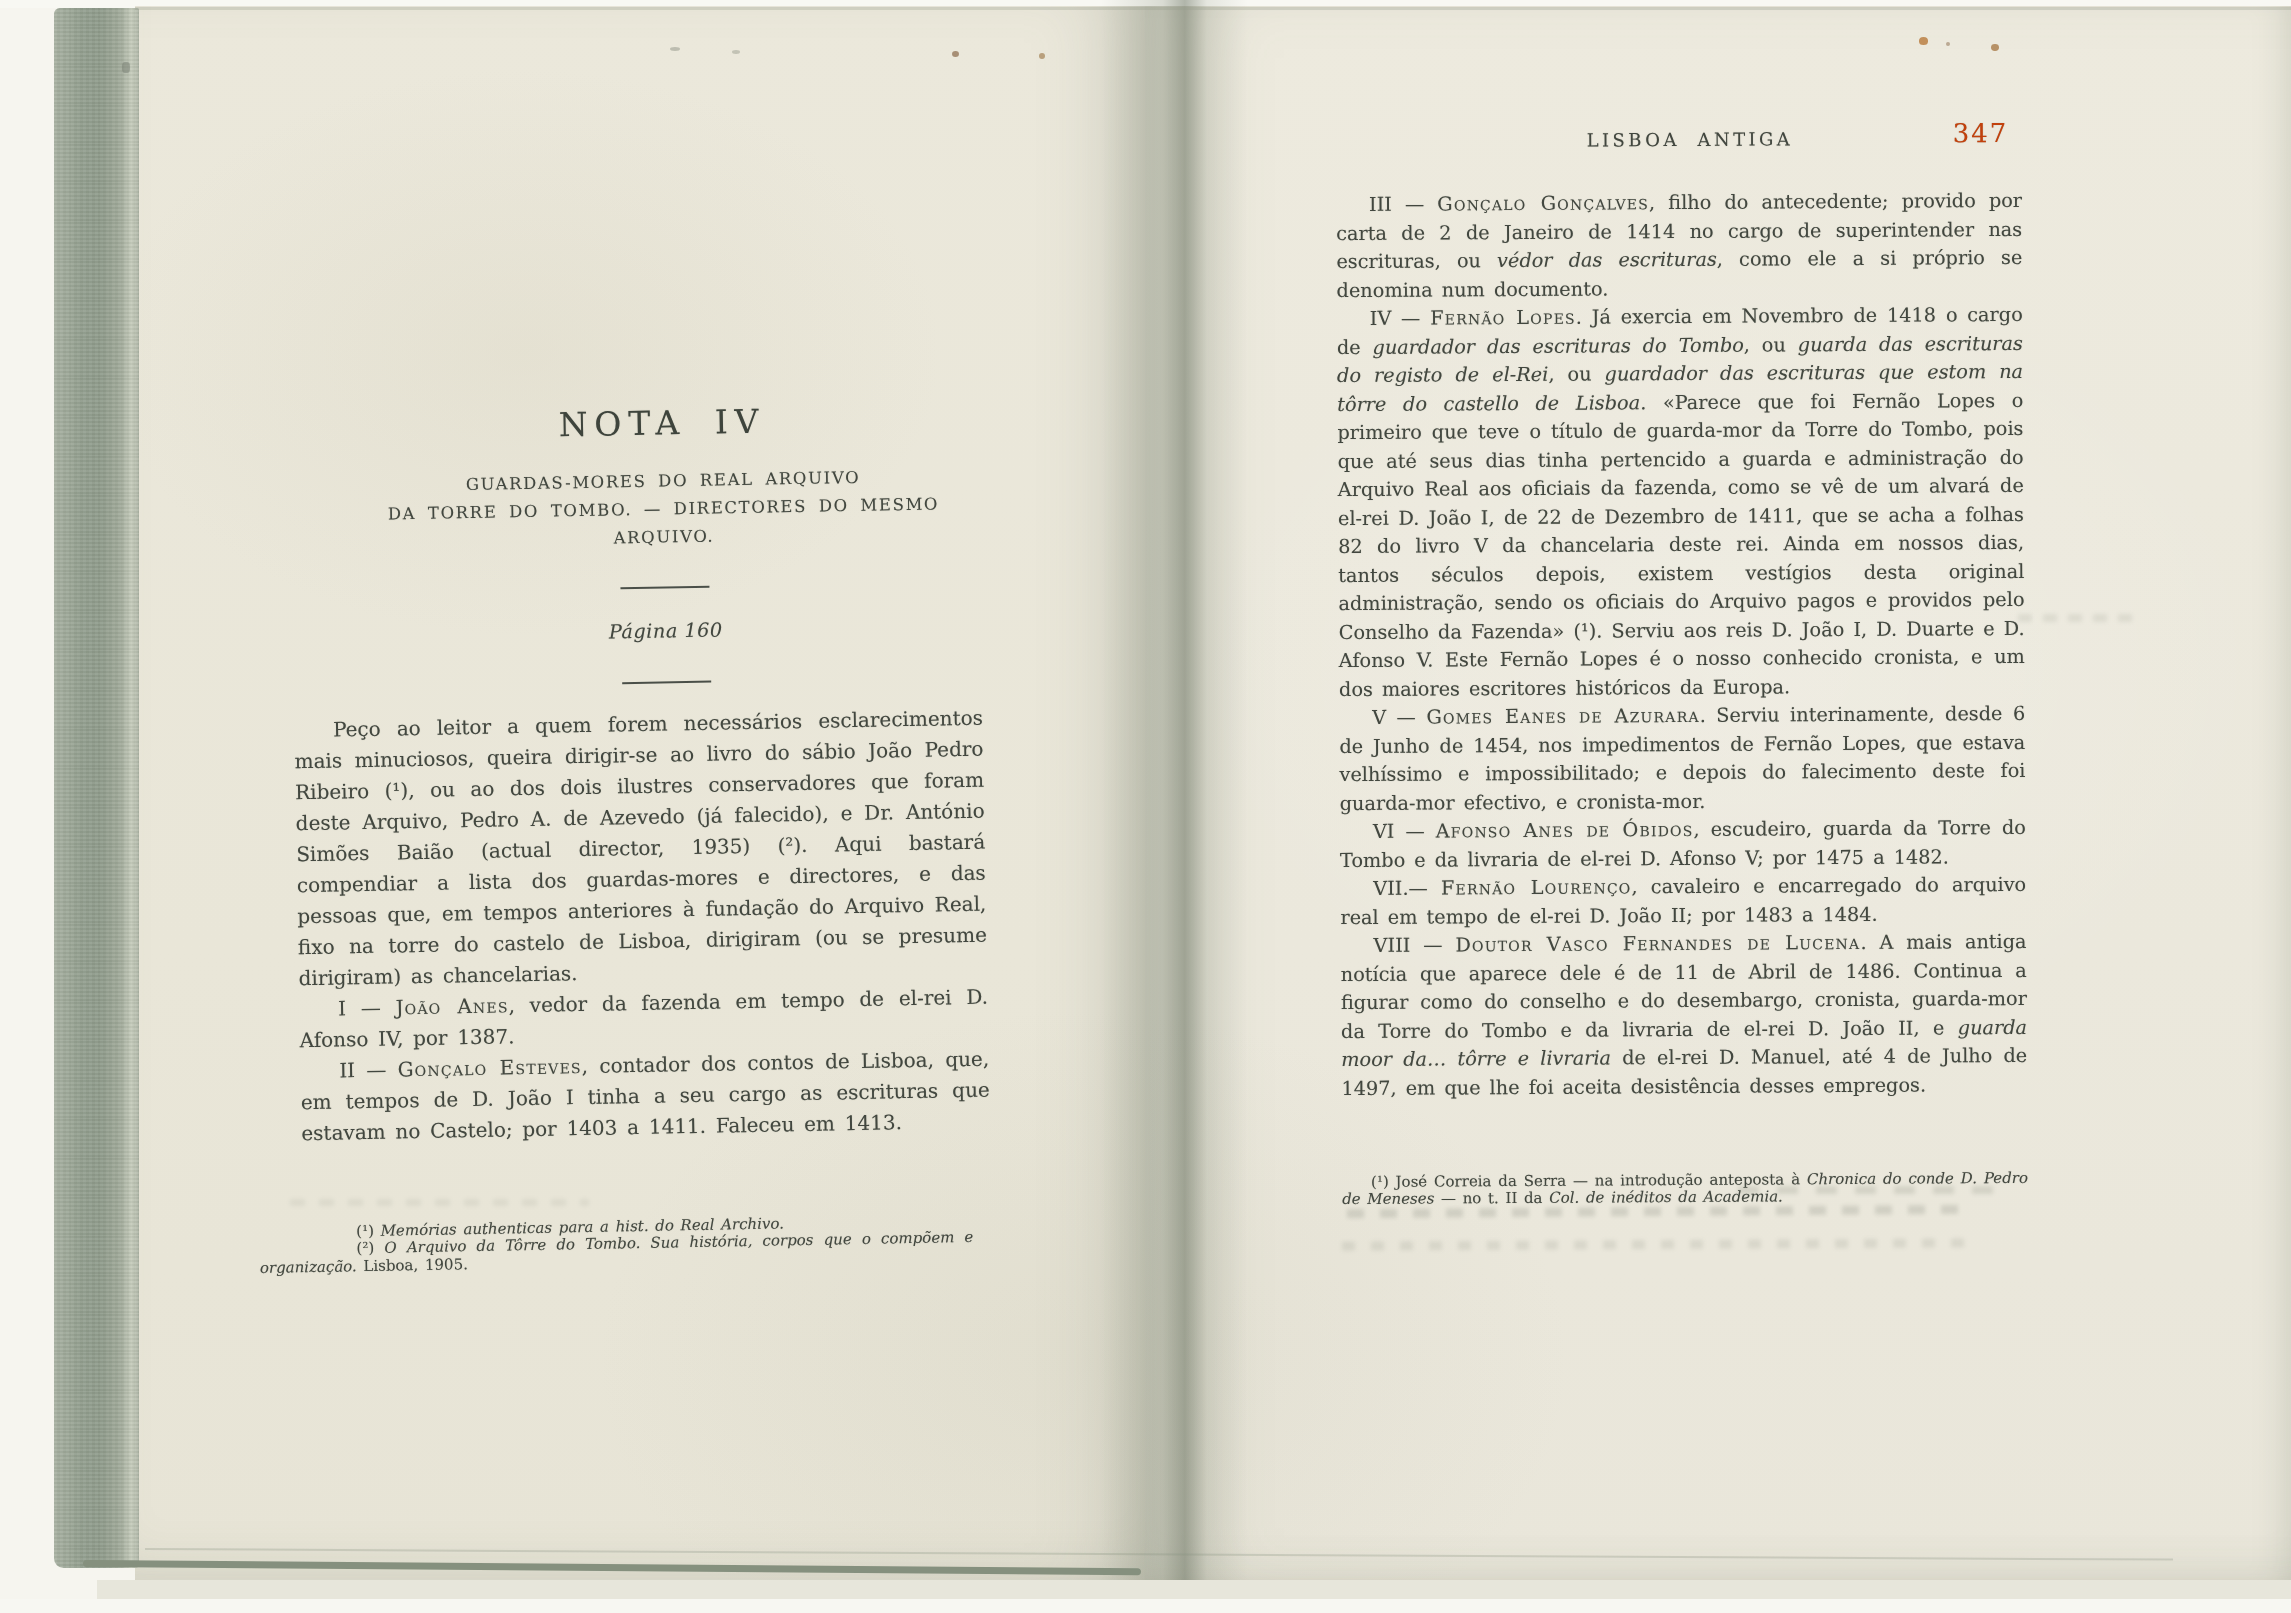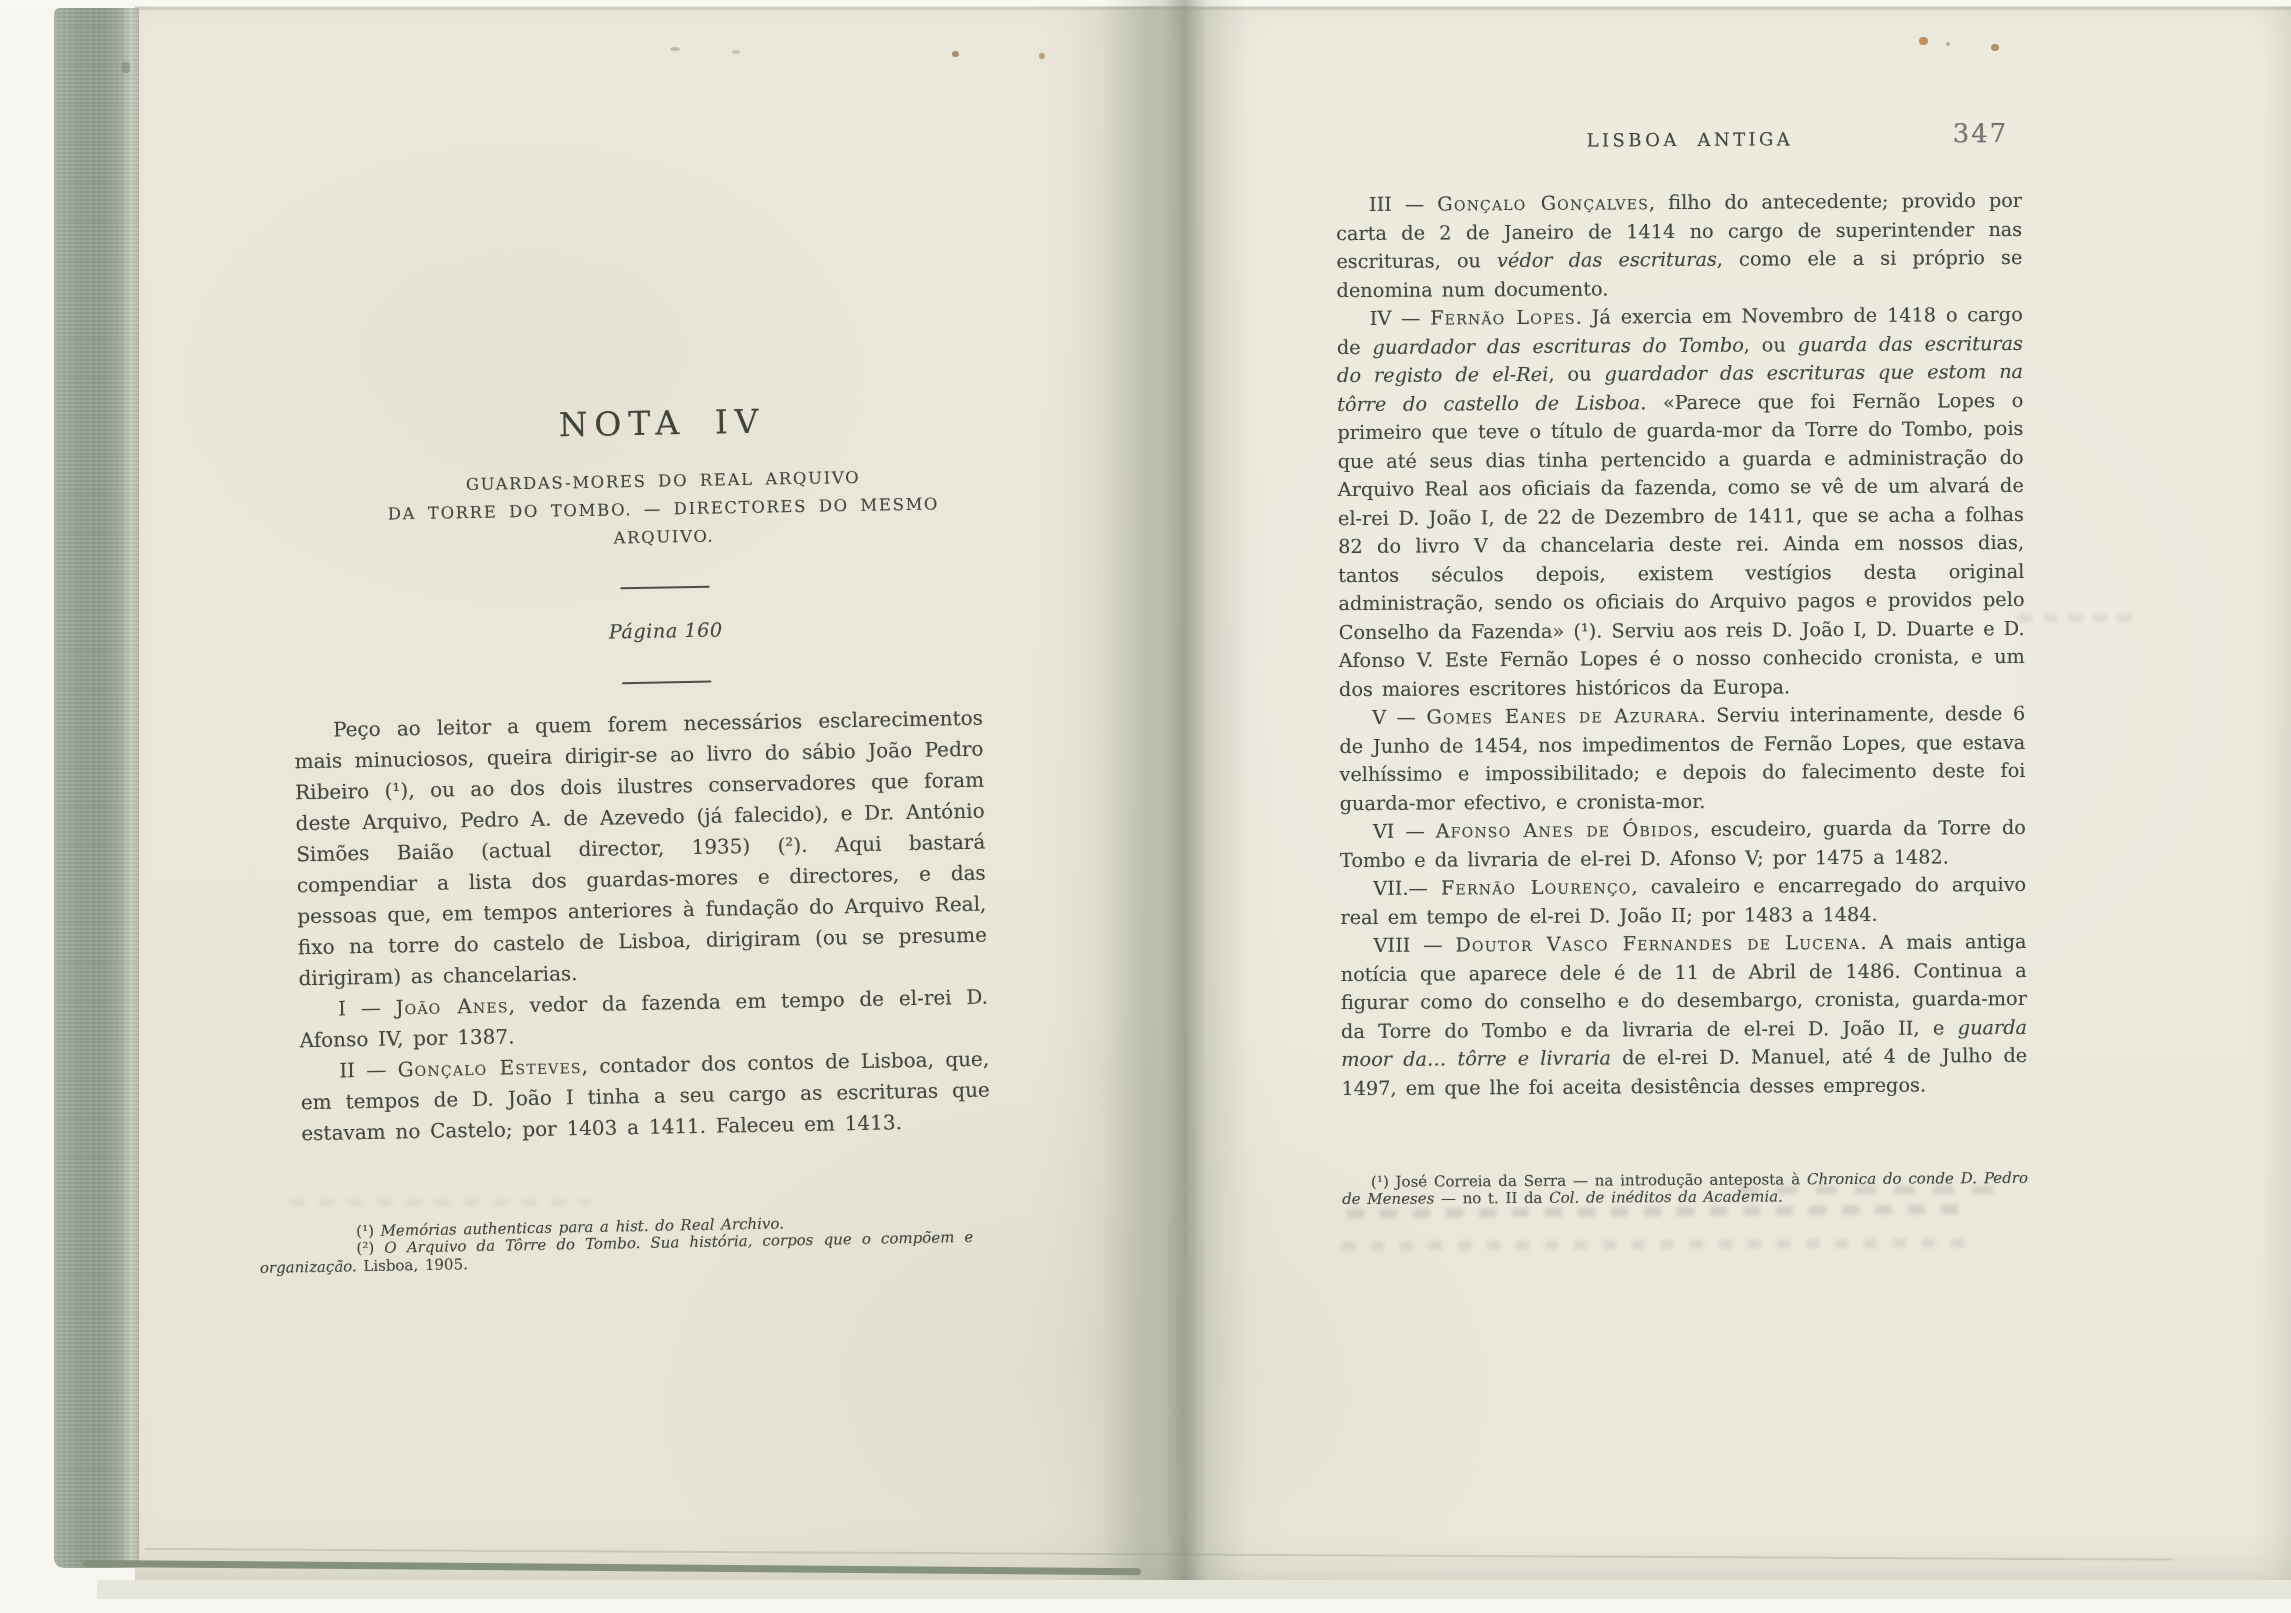--- a/index.html
+++ b/index.html
@@ -46,21 +46,21 @@
   .rule2{margin-top:39px;}
   .lp-pagina{margin-top:31px;text-align:center;font-style:italic;font-size:19.3px;letter-spacing:0.5px;}
 
   #left-paras{margin-top:25px;text-align:justify;font-size:20px;line-height:31px;word-spacing:3.4px;}
   #left-paras p{margin:0;text-indent:39px;}
   #left-footnotes{margin-top:75px;margin-left:-44px;width:714px;font-size:15px;line-height:17.4px;word-spacing:1.9px;}
   #left-footnotes p{margin:0;text-indent:97px;text-align:justify;}
 
   #right-header{position:relative;margin-top:127px;height:29px;}
   #rh-title{position:absolute;left:251px;top:1.9px;font-size:18px;letter-spacing:3.4px;word-spacing:8.7px;}
-  #rh-num{position:absolute;right:13.5px;top:-6.8px;font-size:26px;letter-spacing:1.9px;color:#737373;}
+  #rh-num{position:absolute;right:13.5px;top:-6.8px;font-size:26px;letter-spacing:1.9px;color:#c2410c;}
   #right-paras{margin-top:33px;text-align:justify;font-size:19.3px;line-height:28.5px;word-spacing:2.9px;}
   #right-paras p{margin:0;text-indent:33px;}
   #right-footnotes{margin-top:71px;font-size:15px;line-height:17.4px;word-spacing:1.9px;}
   #right-footnotes p{margin:0;text-indent:29px;text-align:justify;}
 
   .sc{font-variant-caps:small-caps;letter-spacing:1.2px;}
   .it{font-style:italic;}
 
   
   .ghost{position:absolute;filter:blur(1.9px);pointer-events:none;}

